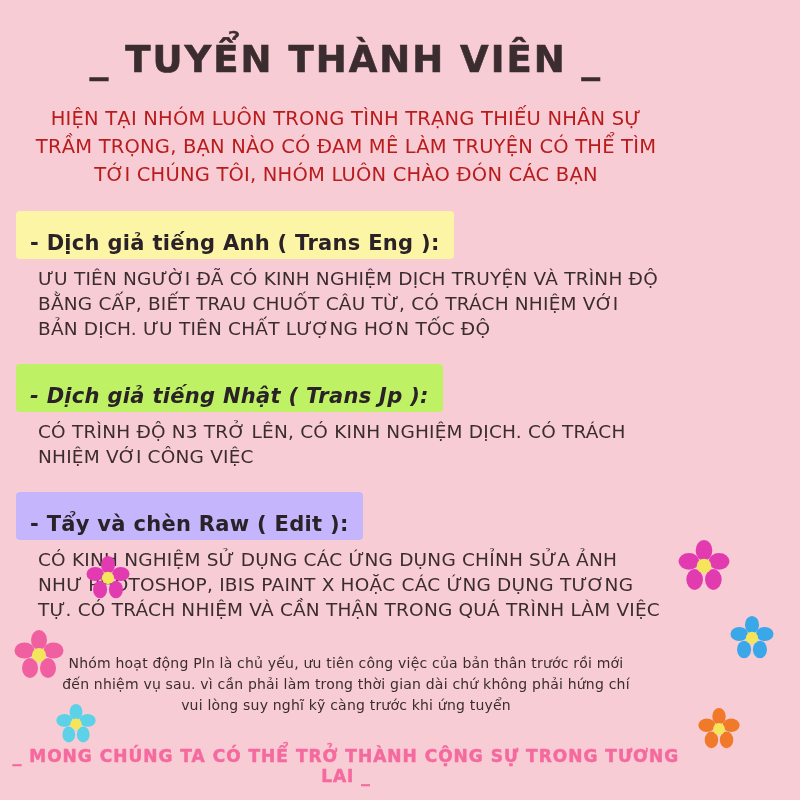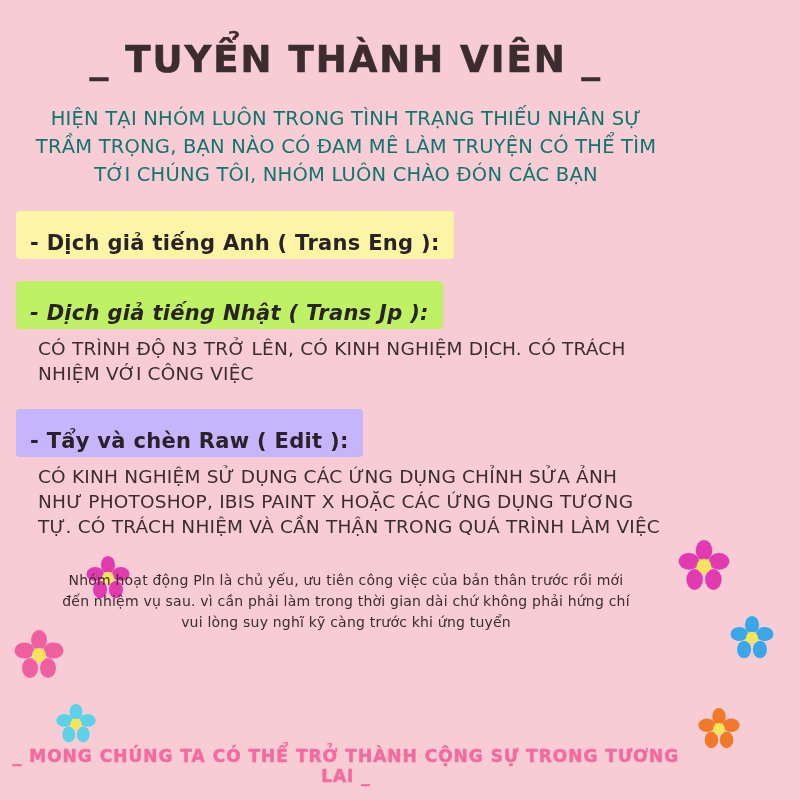--- a/index.html
+++ b/index.html
@@ -34,21 +34,21 @@
     padding: 40px 0 0 0;
     line-height: 1.1;
     text-transform: uppercase;
     -webkit-text-stroke: 0.6px #3b2d2f;
   }
 
   
   .intro {
     text-align: center;
     font-size: 19.5px;
-    color: #0f766e;
+    color: #b91c1c;
     line-height: 1.45;
     margin: 24px 28px 0 28px;
     letter-spacing: 0.2px;
   }
 
   
   .section {
     margin: 22px 0 0 0;
   }
   .sec-head {
@@ -111,20 +111,21 @@
 <body>
 
 <div class="page">
 
   <h1 class="title">_ TUYỂN THÀNH VIÊN _</h1>
 
   <p class="intro">HIỆN TẠI NHÓM LUÔN TRONG TÌNH TRẠNG THIẾU NHÂN SỰ TRẦM TRỌNG, BẠN NÀO CÓ ĐAM MÊ LÀM TRUYỆN CÓ THỂ TÌM TỚI CHÚNG TÔI, NHÓM LUÔN CHÀO ĐÓN CÁC BẠN</p>
 
   <div class="section">
     <div class="sec-head hl-yellow">- Dịch giả tiếng Anh ( Trans Eng ):</div>
+    <div class="sec-body">ƯU TIÊN NGƯỜI ĐÃ CÓ KINH NGHIỆM DỊCH TRUYỆN VÀ TRÌNH ĐỘ BẰNG CẤP, BIẾT TRAU CHUỐT CÂU TỪ, CÓ TRÁCH NHIỆM VỚI BẢN DỊCH. ƯU TIÊN CHẤT LƯỢNG HƠN TỐC ĐỘ</div>
   </div>
 
   <div class="section">
     <div class="sec-head hl-blue">- Dịch giả tiếng Nhật ( Trans Jp ):</div>
     <div class="sec-body">CÓ TRÌNH ĐỘ N3 TRỞ LÊN, CÓ KINH NGHIỆM DỊCH. CÓ TRÁCH NHIỆM VỚI CÔNG VIỆC</div>
   </div>
 
   <div class="section">
     <div class="sec-head hl-purple">- Tẩy và chèn Raw ( Edit ):</div>
     <div class="sec-body">CÓ KINH NGHIỆM SỬ DỤNG CÁC ỨNG DỤNG CHỈNH SỬA ẢNH NHƯ PHOTOSHOP, IBIS PAINT X HOẶC CÁC ỨNG DỤNG TƯƠNG TỰ. CÓ TRÁCH NHIỆM VÀ CẦN THẬN TRONG QUÁ TRÌNH LÀM VIỆC</div>

